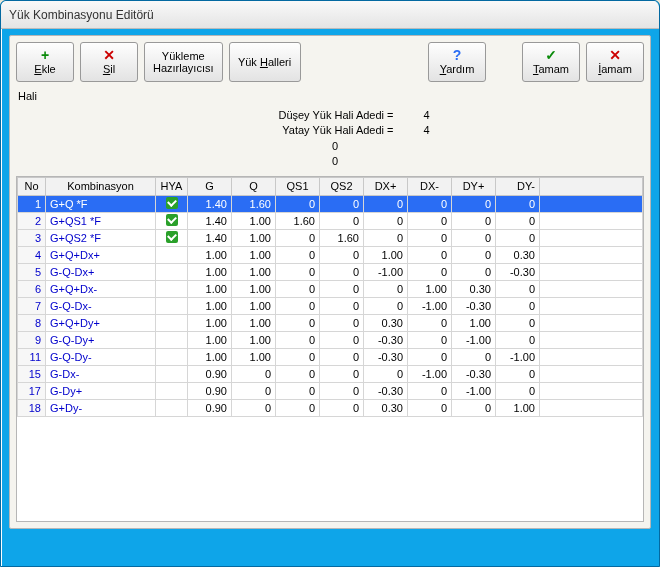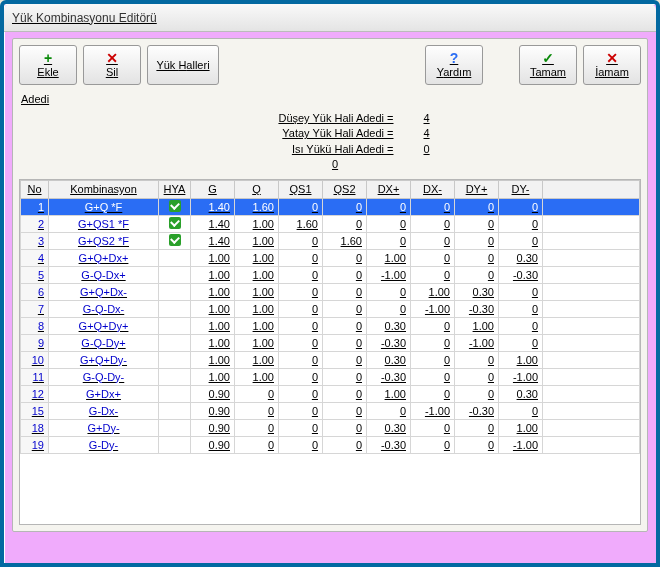--- a/index.html
+++ b/index.html
@@ -6,27 +6,26 @@
   body {
     margin: 0;
     font-family: Tahoma, Arial, sans-serif;
     font-size: 11px;
     background: #ece9d8;
     color: #000;
   }
   .window {
     width: 660px;
     height: 567px;
-    background: #f0abfc;
-    border: 4px solid #0369a1;
+    background: #0ea5e9;
+    border: 1px solid #0369a1;
     border-radius: 6px 6px 0 0;
     position: relative;
     overflow: hidden;
     box-shadow: inset 1px 1px 0 #fff;
-    text-decoration: underline;
   }
   .titlebar {
     height: 28px;
     background: linear-gradient(#f9f9f9, #e4e4e4);
     border-bottom: 1px solid #bbb;
     border-radius: 6px 6px 0 0;
     display: flex;
     align-items: center;
     padding: 0 8px;
     color: #333;
@@ -119,21 +118,21 @@
     top: 0;
   }
   table.grid td {
     border: 1px solid #d6d6d6;
     padding: 1px 4px;
     text-align: right;
     height: 17px;
     white-space: nowrap;
   }
   table.grid td.no { text-align: right; color: #0000cc; background: #f7f7f7; }
-  table.grid td.komb { text-align: center; color: #0000cc; }
+  table.grid td.komb { text-align: left; color: #0000cc; }
   table.grid td.hya { text-align: center; }
   table.grid tr.selected td { background: #2a6df4; color: #fff; }
   table.grid tr.selected td.no { background: #2a6df4; color: #fff; }
   table.grid tr.selected td.komb { color: #fff; }
   .check {
     display: inline-block;
     width: 12px; height: 12px;
     background: #2aa02a;
     border-radius: 2px;
     position: relative;
@@ -167,53 +166,56 @@
       <div class="toolbar-row">
         <div class="btn">
           <span class="icon icon-plus">+</span>
           <span class="label"><span class="ul">E</span><span>kle</span></span>
         </div>
         <div class="btn">
           <span class="icon icon-x">✕</span>
           <span class="label"><span class="ul">S</span><span>il</span></span>
         </div>
         <div class="btn" style="min-width:72px">
+          <span class="label">Yükleme
+Hazırlayıcısı</span>
+        </div>
+        <div class="btn" style="min-width:72px">
           <span class="label">Yük <span class="ul">H</span>alleri</span>
         </div>
         <div class="spacer"></div>
         <div class="btn">
           <span class="icon icon-help">?</span>
           <span class="label"><span class="ul">Y</span><span>ardım</span></span>
         </div>
         <div style="width:24px"></div>
         <div class="btn">
           <span class="icon icon-ok">✓</span>
           <span class="label"><span class="ul">T</span><span>amam</span></span>
         </div>
         <div class="btn">
           <span class="icon icon-x">✕</span>
           <span class="label"><span class="ul">İ</span><span>amam</span></span>
         </div>
       </div>
 
       <div class="menubar">
-        <span>Adedi</span>
+        <span>Hali</span>
       </div>
 
       <div class="stats">
         <div class="stat-row">
             <span class="stat-label">Düşey Yük Hali Adedi =</span>
             <span class="stat-val">4</span>
           </div>
         <div class="stat-row">
             <span class="stat-label">Yatay Yük Hali Adedi =</span>
             <span class="stat-val">4</span>
           </div>
         <div class="stat-row">
-            <span class="stat-label">Isı Yükü Hali Adedi =</span>
             <span class="stat-val">0</span>
           </div>
         <div class="stat-row">
             <span class="stat-val">0</span>
           </div>
       </div>
 
       <div class="grid-wrap">
         <table class="grid">
           <thead>
@@ -221,21 +223,21 @@
                 <th style="width: 28px;">No</th>
                 <th style="width: 110px;">Kombinasyon</th>
                 <th style="width: 32px;">HYA</th>
                 <th style="width: 44px;">G</th>
                 <th style="width: 44px;">Q</th>
                 <th style="width: 44px;">QS1</th>
                 <th style="width: 44px;">QS2</th>
                 <th style="width: 44px;">DX+</th>
                 <th style="width: 44px;">DX-</th>
                 <th style="width: 44px;">DY+</th>
-                <th style="width: 44px;">DY-</th>
+                <th style="width: 44px; text-align: right;">DY-</th>
                 <th></th>
               </tr>
             </thead>
           <tbody id="grid-body">
               <tr class="selected">
                 <td class="no">1</td>
                 <td class="komb">G+Q *F</td>
                 <td class="hya"><span class="check"></span></td>
                 <td>1.40</td>
                 <td>1.60</td>
@@ -353,101 +355,73 @@
                 <td>1.00</td>
                 <td>0</td>
                 <td>0</td>
                 <td>-0.30</td>
                 <td>0</td>
                 <td>-1.00</td>
                 <td>0</td>
                 <td></td>
               </tr>
               <tr>
-                <td class="no">10</td>
-                <td class="komb">G+Q+Dy-</td>
-                <td class="hya"></td>
-                <td>1.00</td>
-                <td>1.00</td>
-                <td>0</td>
-                <td>0</td>
-                <td>0.30</td>
-                <td>0</td>
-                <td>0</td>
-                <td>1.00</td>
-                <td></td>
-              </tr>
-              <tr>
                 <td class="no">11</td>
                 <td class="komb">G-Q-Dy-</td>
                 <td class="hya"></td>
                 <td>1.00</td>
                 <td>1.00</td>
                 <td>0</td>
                 <td>0</td>
                 <td>-0.30</td>
                 <td>0</td>
                 <td>0</td>
                 <td>-1.00</td>
                 <td></td>
               </tr>
               <tr>
-                <td class="no">12</td>
-                <td class="komb">G+Dx+</td>
-                <td class="hya"></td>
-                <td>0.90</td>
-                <td>0</td>
-                <td>0</td>
-                <td>0</td>
-                <td>1.00</td>
-                <td>0</td>
-                <td>0</td>
-                <td>0.30</td>
-                <td></td>
-              </tr>
-              <tr>
                 <td class="no">15</td>
                 <td class="komb">G-Dx-</td>
                 <td class="hya"></td>
                 <td>0.90</td>
                 <td>0</td>
                 <td>0</td>
                 <td>0</td>
                 <td>0</td>
                 <td>-1.00</td>
                 <td>-0.30</td>
                 <td>0</td>
                 <td></td>
               </tr>
               <tr>
+                <td class="no">17</td>
+                <td class="komb">G-Dy+</td>
+                <td class="hya"></td>
+                <td>0.90</td>
+                <td>0</td>
+                <td>0</td>
+                <td>0</td>
+                <td>-0.30</td>
+                <td>0</td>
+                <td>-1.00</td>
+                <td>0</td>
+                <td></td>
+              </tr>
+              <tr>
                 <td class="no">18</td>
                 <td class="komb">G+Dy-</td>
                 <td class="hya"></td>
                 <td>0.90</td>
                 <td>0</td>
                 <td>0</td>
                 <td>0</td>
                 <td>0.30</td>
                 <td>0</td>
                 <td>0</td>
                 <td>1.00</td>
-                <td></td>
-              </tr>
-              <tr>
-                <td class="no">19</td>
-                <td class="komb">G-Dy-</td>
-                <td class="hya"></td>
-                <td>0.90</td>
-                <td>0</td>
-                <td>0</td>
-                <td>0</td>
-                <td>-0.30</td>
-                <td>0</td>
-                <td>0</td>
-                <td>-1.00</td>
                 <td></td>
               </tr>
             </tbody>
         </table>
       </div>
 
     </div>
   </div>
 </div>
 

